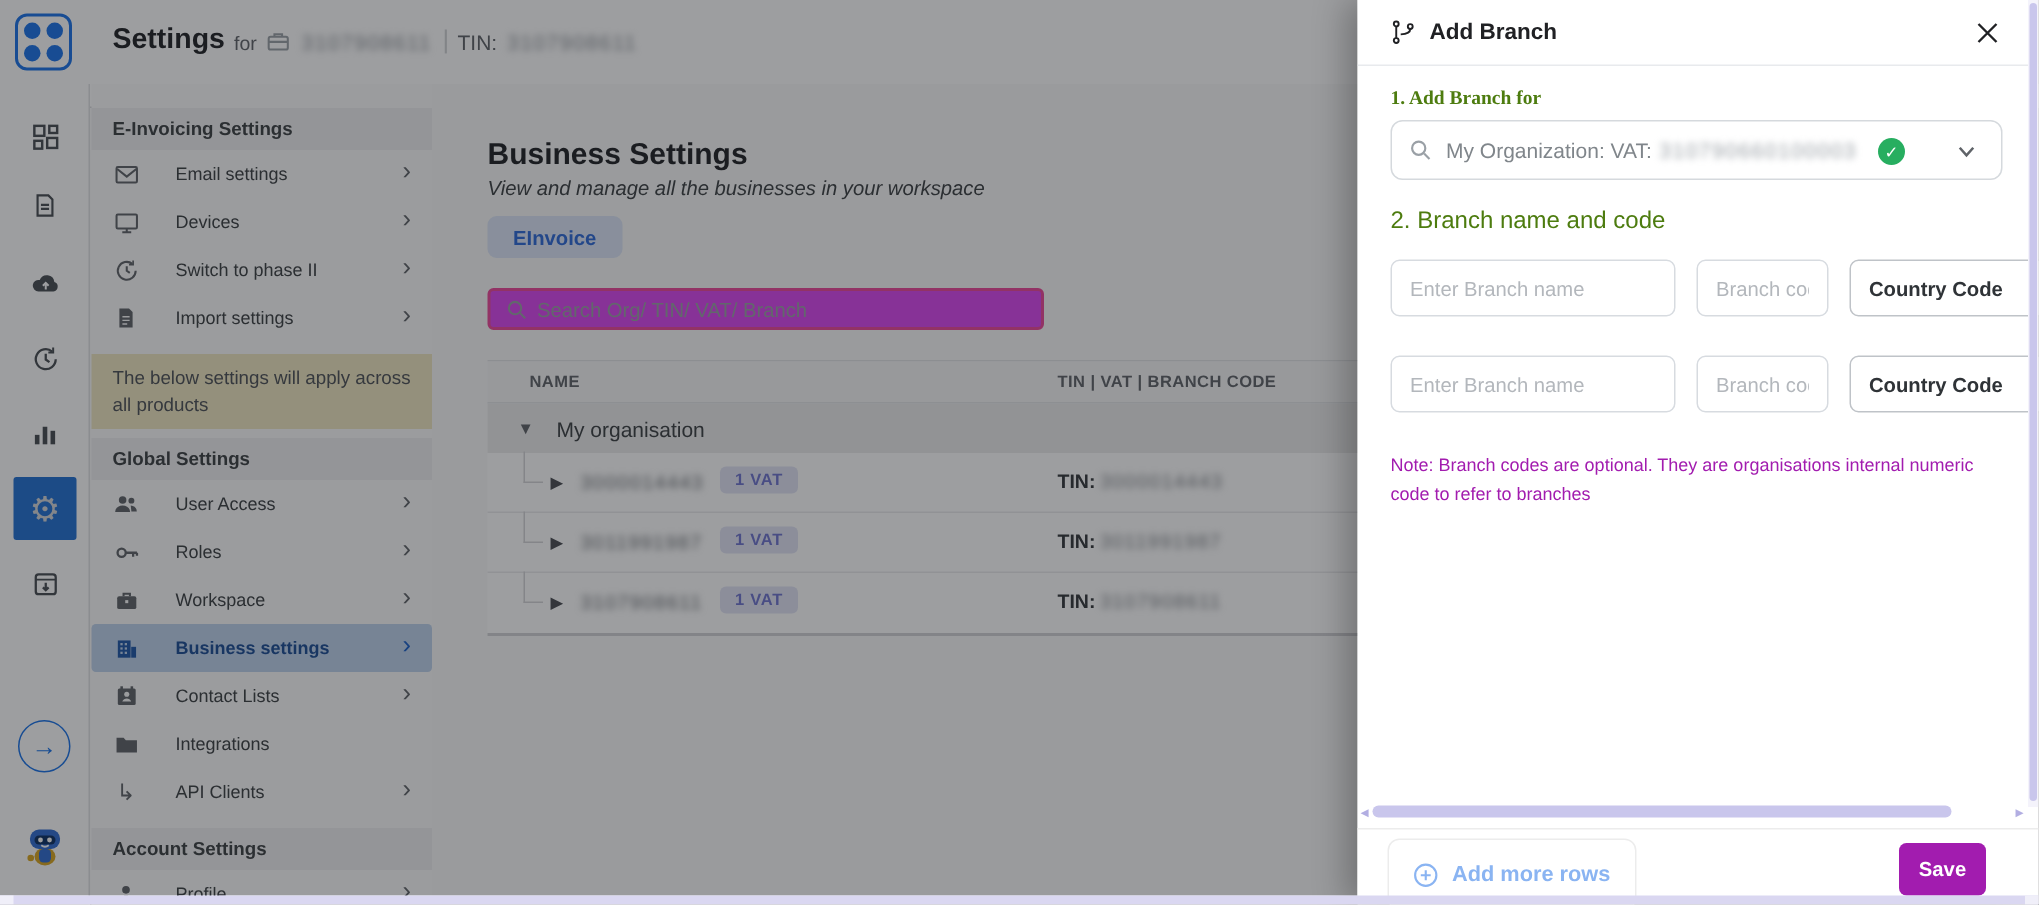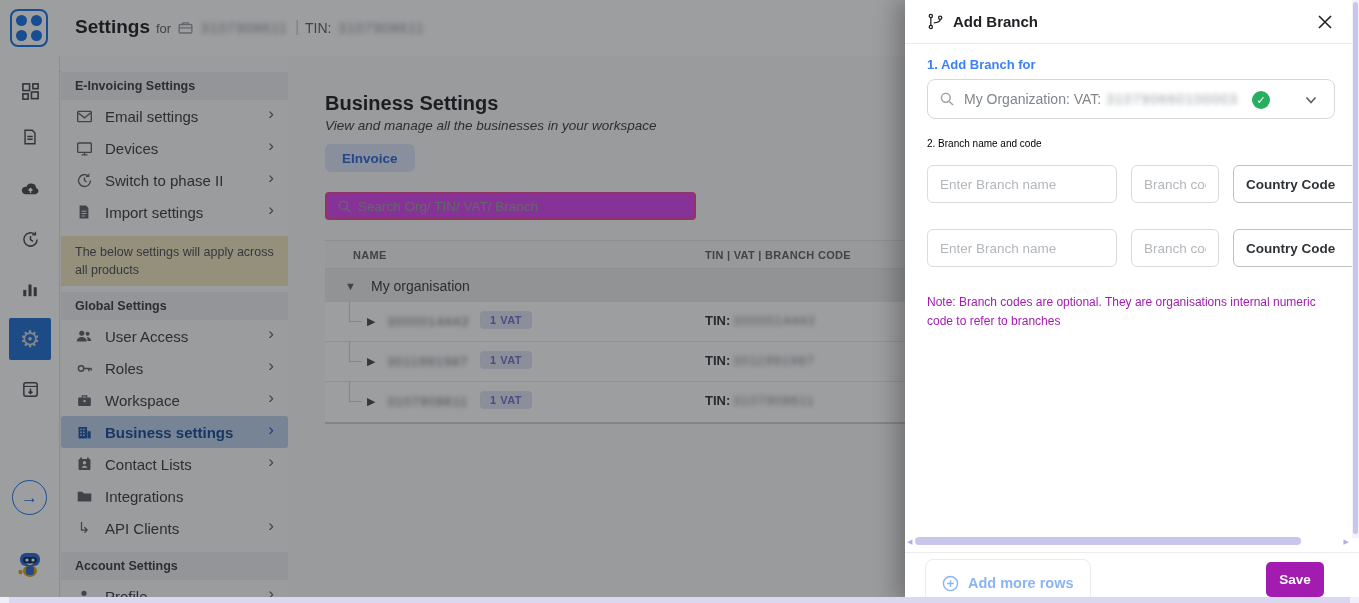--- a/index.html
+++ b/index.html
@@ -25,21 +25,21 @@
   .rail { left:0; top:56px; width:60px; height:547px; background:#ffffff; border-right:1px solid #e1e2e4; z-index:1; }
   .rail-ic { position:absolute; left:0; width:60px; height:34px; display:flex; align-items:center; justify-content:center; color:#474c52; }
   .rail-tile { position:absolute; left:9px; top:262px; width:42px; height:42px; background:#2270d3; border-radius:2px; display:flex; align-items:center; justify-content:center; color:#d3d6da; font-size:23px; }
   .rail-circle { position:absolute; left:12px; top:424px; width:35px; height:35px; border:1.6px solid #1a73e8; border-radius:50%; background:#fff; display:flex; align-items:center; justify-content:center; color:#1a73e8; font-size:17px; }
 
   
   .sidebar { left:61px; top:56px; width:227px; height:547px; background:#fbfbfb; z-index:1; }
   .sec-h { height:28px; line-height:28px; background:#f0f0f1; padding-left:14px; font-size:12.5px; font-weight:700; color:#3c4043; }
   .side-item { position:relative; height:32px; display:flex; align-items:center; padding-left:14px; cursor:pointer; }
   .side-ic { width:18px; height:18px; display:flex; align-items:center; justify-content:center; color:#5f6368; }
-  .side-lab { margin-left:12px; font-size:15px; color:#3c4043; }
+  .side-lab { margin-left:24px; font-size:12px; color:#3c4043; }
   .side-chev { position:absolute; right:14px; top:4px; font-size:17px; color:#5f6368; }
   .side-item.active { background:#bdd2ec; border-radius:3px; }
   .side-item.active .side-lab { font-weight:700; color:#1b4c94; }
   .side-item.active .side-chev { color:#1a5fc8; }
   .side-banner { margin:8px 0 6px 0; padding:7px 14px; background:#f0e7c2; font-size:12.5px; color:#4d5156; line-height:1.45; }
 
   
   .main-bg { left:288px; top:56px; width:1071px; height:547px; background:#fafafa; z-index:1; }
   .main-title { left:325px; top:92px; font-size:20px; font-weight:700; color:#1f2125; z-index:1; }
   .main-sub { left:325px; top:118px; font-size:13.5px; color:#3c4043; z-index:1;font-style:italic; }
@@ -67,28 +67,28 @@
   
   .scrim { left:0; top:0; width:905px; height:597px; background:rgba(22,24,28,0.42); z-index:10; }
 
   
   .drawer { left:905px; top:0; width:454px; height:603px; background:#ffffff; box-shadow:-8px 0 22px rgba(0,0,0,.28); z-index:20; overflow:hidden; }
   .dr-head { position:relative; height:44px; border-bottom:1px solid #e8eaed; }
   .dr-branch-ic { position:absolute; left:22px; top:13px; color:#202124; }
   .dr-title { position:absolute; left:48px; top:13px; font-size:15px; font-weight:700; color:#202124; }
   .dr-close { position:absolute; right:24px; top:12px; width:20px; height:20px; display:flex; align-items:center; justify-content:center; color:#202124; cursor:pointer; }
   .dr-body { position:relative; padding:13px 0 0 22px; }
-  .dr-lab1 { font-size:13px; font-weight:700; color:#3b82f6; margin-bottom:7px; }
+  .dr-lab1 { font-size:13px; font-weight:700; color:#4d7c0f; margin-bottom:7px;font-family:Liberation Serif, serif; }
   .dr-select { position:relative; width:408px; height:40px; border:1px solid #d5d9dd; border-radius:8px; background:#fff; display:flex; align-items:center; cursor:pointer; }
   .dr-select svg.mag { margin:0 9px 0 11px; }
   .dr-sel-text { font-size:14px; color:#80868b; }
   .dr-sel-vat { font-size:14px; color:#9aa0a6; letter-spacing:1px; margin-left:5px; }
   .dr-check { position:absolute; right:64px; top:11px; width:18px; height:18px; border-radius:50%; background:#27ae60; color:#fff; font-size:11px; display:flex; align-items:center; justify-content:center; }
   .dr-sel-chev { position:absolute; right:16px; top:13px; color:#5f6368; }
-  .dr-lab2 { font-size:10px; color:#000000; margin:19px 0 0 0; }
+  .dr-lab2 { font-size:16px; color:#4d7c0f; margin:19px 0 0 0; }
   .dr-grid { margin-top:16px; }
   .dr-row { display:flex; gap:14px; margin-bottom:26px; }
   .inp { height:38px; border:1px solid #d7dbe0; border-radius:6px; padding:0 12px; font-size:13.5px; font-family:"Liberation Sans",sans-serif; color:#202124; background:#fff; outline:none; }
   .inp::placeholder { color:#b3b7bc; }
   .inp.name { width:190px; }
   .inp.code { width:88px; }
   .inp.country { width:140px; border-color:#bfc3c8; font-weight:600; color:#2f3337; }
   .inp.filled { background:#e8f0fe; border-color:#ccd9ef; }
   .dr-note { width:402px; margin-top:18px; font-size:12px; color:#a21caf; line-height:1.55; }
   .dr-hscroll { position:absolute; left:6px; top:537px; width:436px; height:9px; }

